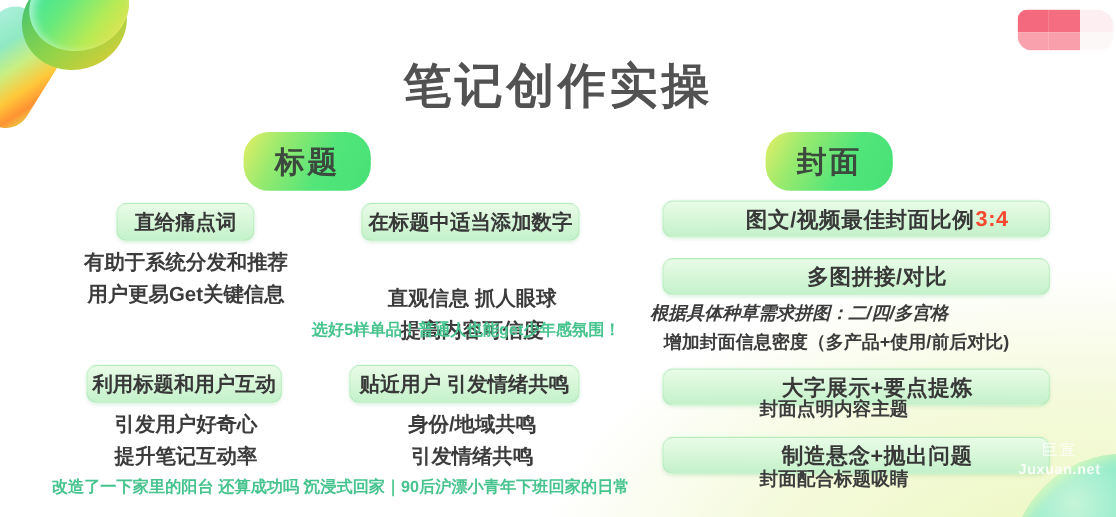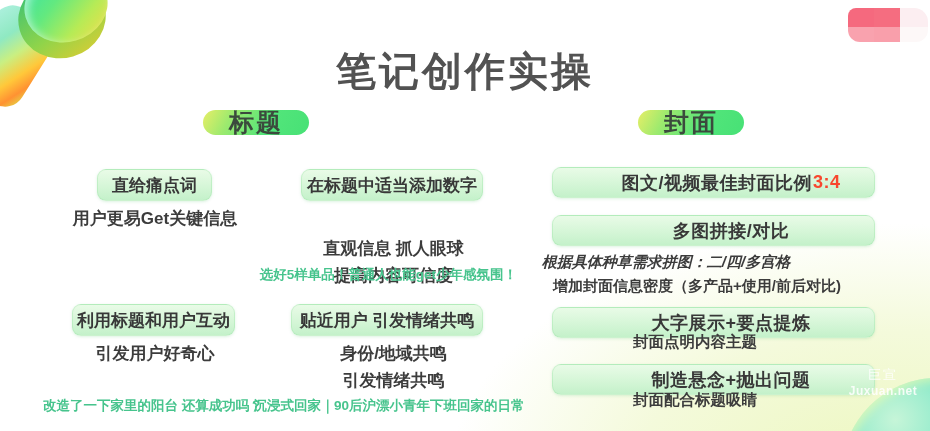--- a/index.html
+++ b/index.html
@@ -29,21 +29,21 @@
   .mosaic div{width:100%;height:100%;}
   .sphere{position:absolute;left:842px;top:378px;width:190px;height:190px;border-radius:50%;
     background:radial-gradient(circle at 28% 22%,#c6f5d8 0%,#7ee7c7 34%,#40d2be 72%,#2fc4b4 100%);
     box-shadow:inset 3px 3px 10px rgba(255,255,170,.55);}
   .watermark{position:absolute;left:838px;top:366px;width:90px;text-align:center;color:rgba(255,255,255,.85);z-index:5;}
   .watermark .wm1{font-size:13px;font-weight:400;letter-spacing:2px;}
   .watermark .wm2{font-size:12px;font-weight:700;letter-spacing:.5px;}
   
   .title{position:absolute;left:0;top:44px;width:100%;text-align:center;
     font-size:40px;font-weight:800;color:#525252;letter-spacing:3px;}
-  .badge{position:absolute;height:25px;border-radius:21px;display:flex;align-items:center;justify-content:center;
+  .badge{position:absolute;height:49px;border-radius:21px;display:flex;align-items:center;justify-content:center;
     background:linear-gradient(118deg,#e7ee67 0%,#9cea6e 26%,#52e57a 62%,#47e176 100%);
     font-size:25px;font-weight:800;color:#3b4a3d;letter-spacing:2px;}
   .badge-title{left:203px;top:110px;width:106px;}
   .badge-cover{left:638px;top:110px;width:106px;}
   
   .minipill,.bar{position:absolute;display:flex;align-items:center;justify-content:center;
     background:linear-gradient(180deg,#e9fbe7 0%,#d5f6d7 55%,#c4f1ca 100%);
     border:1px solid rgba(150,225,160,.35);border-radius:9px;
     box-shadow:0 1px 3px rgba(120,205,140,.25);
     font-weight:800;color:#383838;white-space:nowrap;}
@@ -97,26 +97,28 @@
     <div style="background:#fdf8f8"></div>
   </div>
 
   <div class="title">笔记创作实操</div>
 
   <div class="badge badge-title">标题</div>
   <div class="badge badge-cover">封面</div>
 
   <div class="minipill lp1">直给痛点词</div>
   <div class="lines lt1">
+    <div>有助于系统分发和推荐</div>
     <div>用户更易Get关键信息</div>
   </div>
 
   <div class="minipill lp2">利用标题和用户互动</div>
   <div class="lines lt2">
     <div>引发用户好奇心</div>
+    <div>提升笔记互动率</div>
   </div>
   <div class="example lx2">改造了一下家里的阳台 还算成功吗？</div>
 
   <div class="minipill mp1">在标题中适当添加数字</div>
   <div class="lines mt1">
     <div>直观信息 抓人眼球</div>
     <div>提高内容可信度</div>
   </div>
   <div class="example mx1">选好5样单品！普通人也能get少年感氛围！</div>
 

